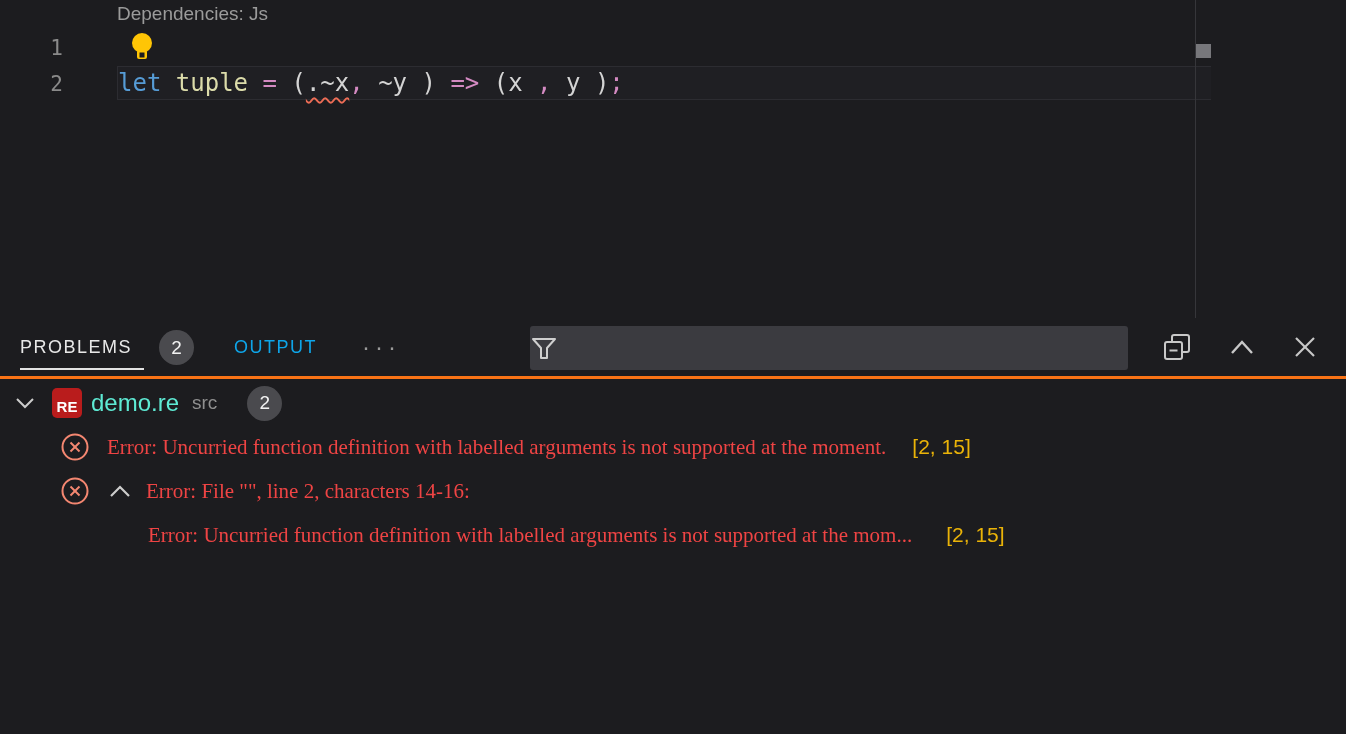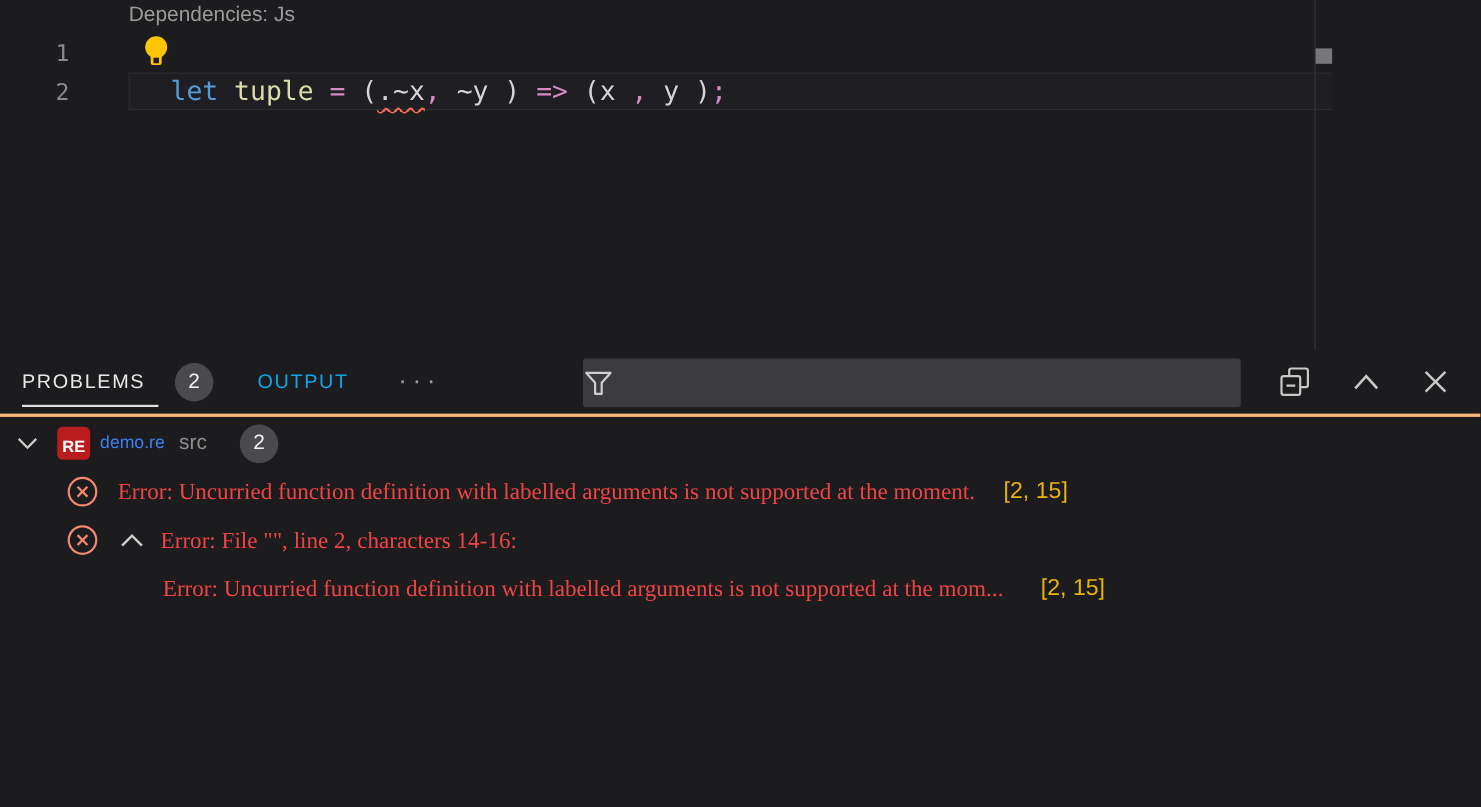--- a/index.html
+++ b/index.html
@@ -11,33 +11,33 @@
   .editor { position:absolute; left:0; top:0; width:1211px; height:318px; }
   .codelens { position:absolute; left:117px; top:3px; font-size:19px; color:#9b9b9b; }
   .line-num { position:absolute; left:0; width:63px; text-align:right;
               font-family:"DejaVu Sans Mono", monospace; font-size:21px; color:#8a8a8a; }
   .ln1 { top:36px; } .ln2 { top:72px; }
   .lightbulb { position:absolute; left:130px; top:32px; width:24px; height:30px; cursor:pointer; }
   .current-line-box { position:absolute; left:117px; right:0; top:66px; height:34px;
               border-top:1px solid #2c2c31; border-bottom:1px solid #2c2c31;
               border-left:1px solid #2c2c31; background:#1f1f23; }
   .code-line { position:absolute; left:118px; top:66px; height:34px; line-height:34px;
-              font-family:"DejaVu Sans Mono", monospace; font-size:24px; white-space:pre;margin-left:37px; }
+              font-family:"DejaVu Sans Mono", monospace; font-size:24px; white-space:pre; }
   .tk-pl  { color:#d4d4d4; }
   .tk-key { color:#569cd6; }
   .tk-ent { color:#dcdcaa; }
   .tk-op  { color:#d48ac2; }
   .sq { text-decoration:underline; text-decoration-style:wavy; text-decoration-color:#ed6c55;
         text-decoration-thickness:2px; text-underline-offset:6px; }
   .overview-ruler { position:absolute; right:15px; top:0; width:1px; height:318px; background:#36363a; }
   .scroll-slider { position:absolute; right:0; top:44px; width:15px; height:14px; background:#77777b; }
 
   
   .panel-header { position:absolute; left:0; top:318px; width:1346px; height:61px;
-                  border-bottom:3px solid #fdba74; }
+                  border-bottom:3px solid #f97316; }
   .tab { position:absolute; top:0; height:58px; display:flex; align-items:center;
          font-size:18px; letter-spacing:1.5px; cursor:pointer; }
   .tab-problems { left:20px; color:#e8e8e8; }
   .tab-output   { left:234px; color:#0ea5e9; }
   .tab-underline { position:absolute; left:20px; bottom:6px; width:124px; height:2px; background:#e2e2e2; }
   .tab-badge { position:absolute; left:159px; top:12px; width:35px; height:35px; border-radius:50%;
                background:#4a4a4e; color:#f2f2f2; font-size:19px; letter-spacing:0;
                display:flex; align-items:center; justify-content:center; }
   .more-actions { position:absolute; left:362px; top:0; height:58px; display:flex; align-items:center;
                color:#9a9a9a; font-size:24px; letter-spacing:5px; cursor:pointer; }
@@ -54,21 +54,21 @@
 
   
   .tree { position:absolute; left:0; top:379px; width:1346px; }
   .trow { position:absolute; left:0; width:1346px; height:44px;
           display:flex; align-items:center; cursor:pointer; }
   .r-file { top:2px; } .r-e1 { top:46px; } .r-e2 { top:90px; } .r-e3 { top:134px; }
   .twisty { margin-left:15px; flex:0 0 auto; }
   .re-icon { margin-left:17px; width:30px; height:30px; border-radius:5px; background:#b91c1c;
              color:#ffffff; font-weight:bold; font-size:15px;
              display:flex; align-items:flex-end; justify-content:center; padding-bottom:3px; }
-  .file-name { margin-left:9px; font-size:16px; color:#3b82f6; }
+  .file-name { margin-left:9px; font-size:24px; color:#5eead4; }
   .file-path { margin-left:13px; font-size:19px; color:#8f8f8f; }
   .count-badge { margin-left:30px; width:35px; height:35px; border-radius:50%; background:#4a4a4e;
              color:#f2f2f2; font-size:19px; display:flex; align-items:center; justify-content:center; }
   .err-icon { margin-left:60px; flex:0 0 auto; }
   .msg { font-size:21px; color:#ef4444; white-space:nowrap;font-family:Liberation Serif, serif; }
   .r-e1 .msg { margin-left:17px; }
   .r-e2 .msg { margin-left:14px; }
   .r-e3 .msg { margin-left:148px; }
   .loc { font-size:21px; color:#eab308; white-space:nowrap; }
   .r-e1 .loc { margin-left:26px; }

